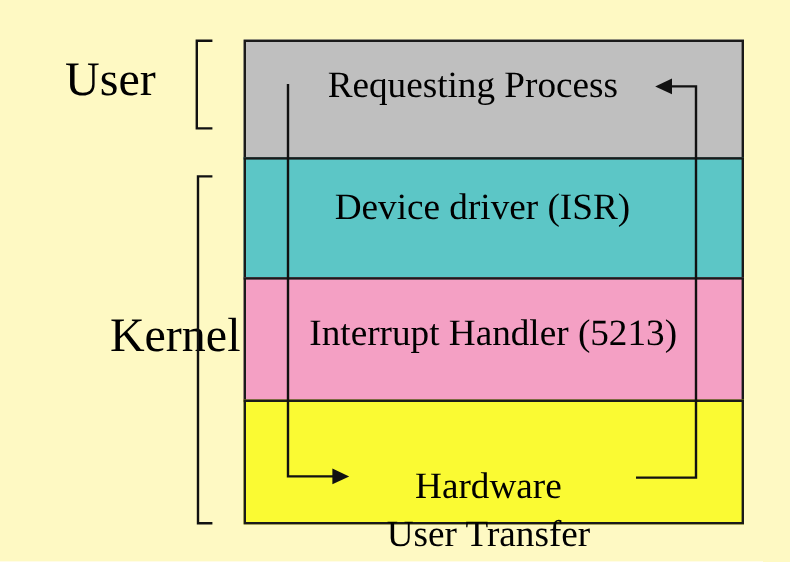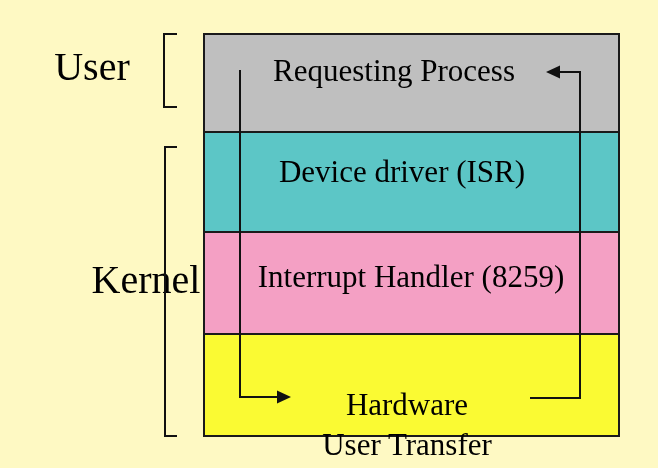--- a/index.html
+++ b/index.html
@@ -63,21 +63,21 @@
   <div class="side-lbl lbl-user">User</div>
   <div class="side-lbl lbl-kernel">Kernel</div>
 
   <div class="layer layer-0" style="background-color: rgb(191, 191, 191);"></div>
   <div class="layer layer-1" style="background-color: rgb(92, 198, 198);"></div>
   <div class="layer layer-2" style="background-color: rgb(244, 160, 196);"></div>
   <div class="layer layer-3" style="background-color: rgb(250, 250, 51);"></div>
 
   <div class="lbl lbl-requesting">Requesting Process</div>
   <div class="lbl lbl-device">Device driver (ISR)</div>
-  <div class="lbl lbl-interrupt">Interrupt Handler (8259)</div>
+  <div class="lbl lbl-interrupt">Interrupt Handler (5213)</div>
   <div class="lbl lbl-hardware">
     <div>Hardware</div>
     <div>User Transfer</div>
   </div>
 
   <svg class="overlay" width="658" height="468" viewBox="0 0 658 468">
 
     <path d="M177 34 H164 V107 H177" fill="none" stroke="#111111" stroke-width="2"></path>
 
     <path d="M177 147 H165 V436 H177" fill="none" stroke="#111111" stroke-width="2"></path>

